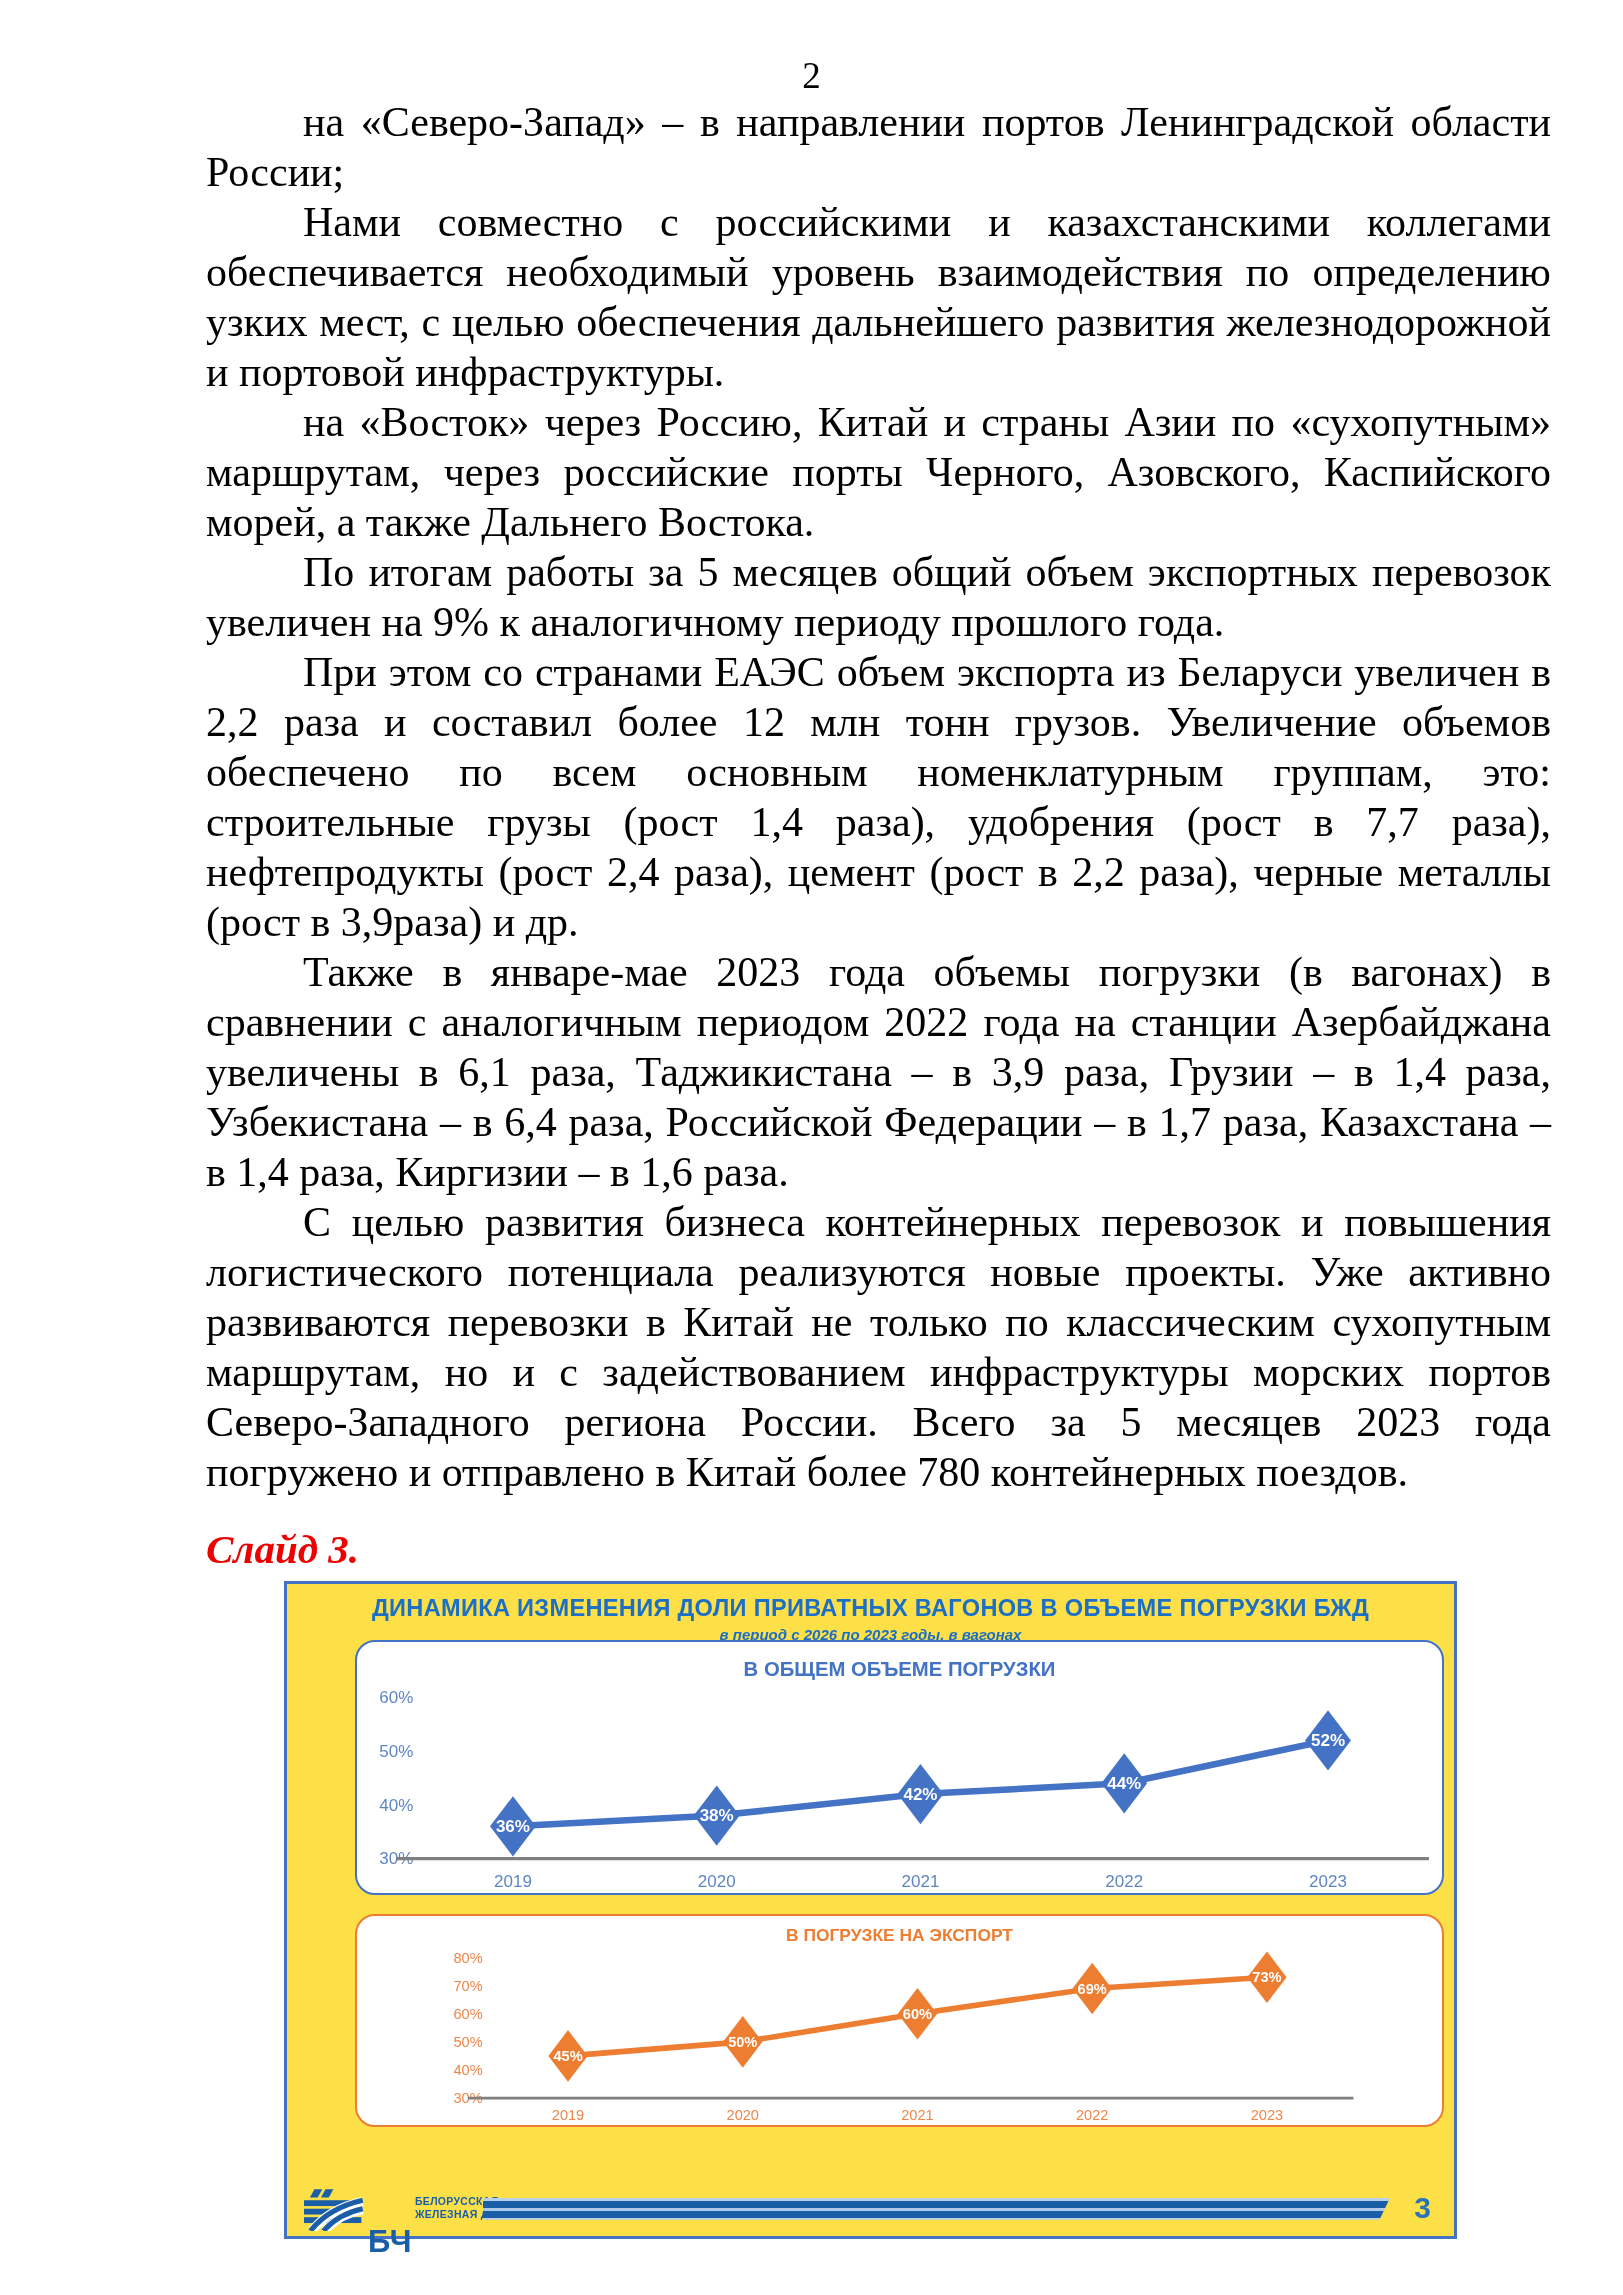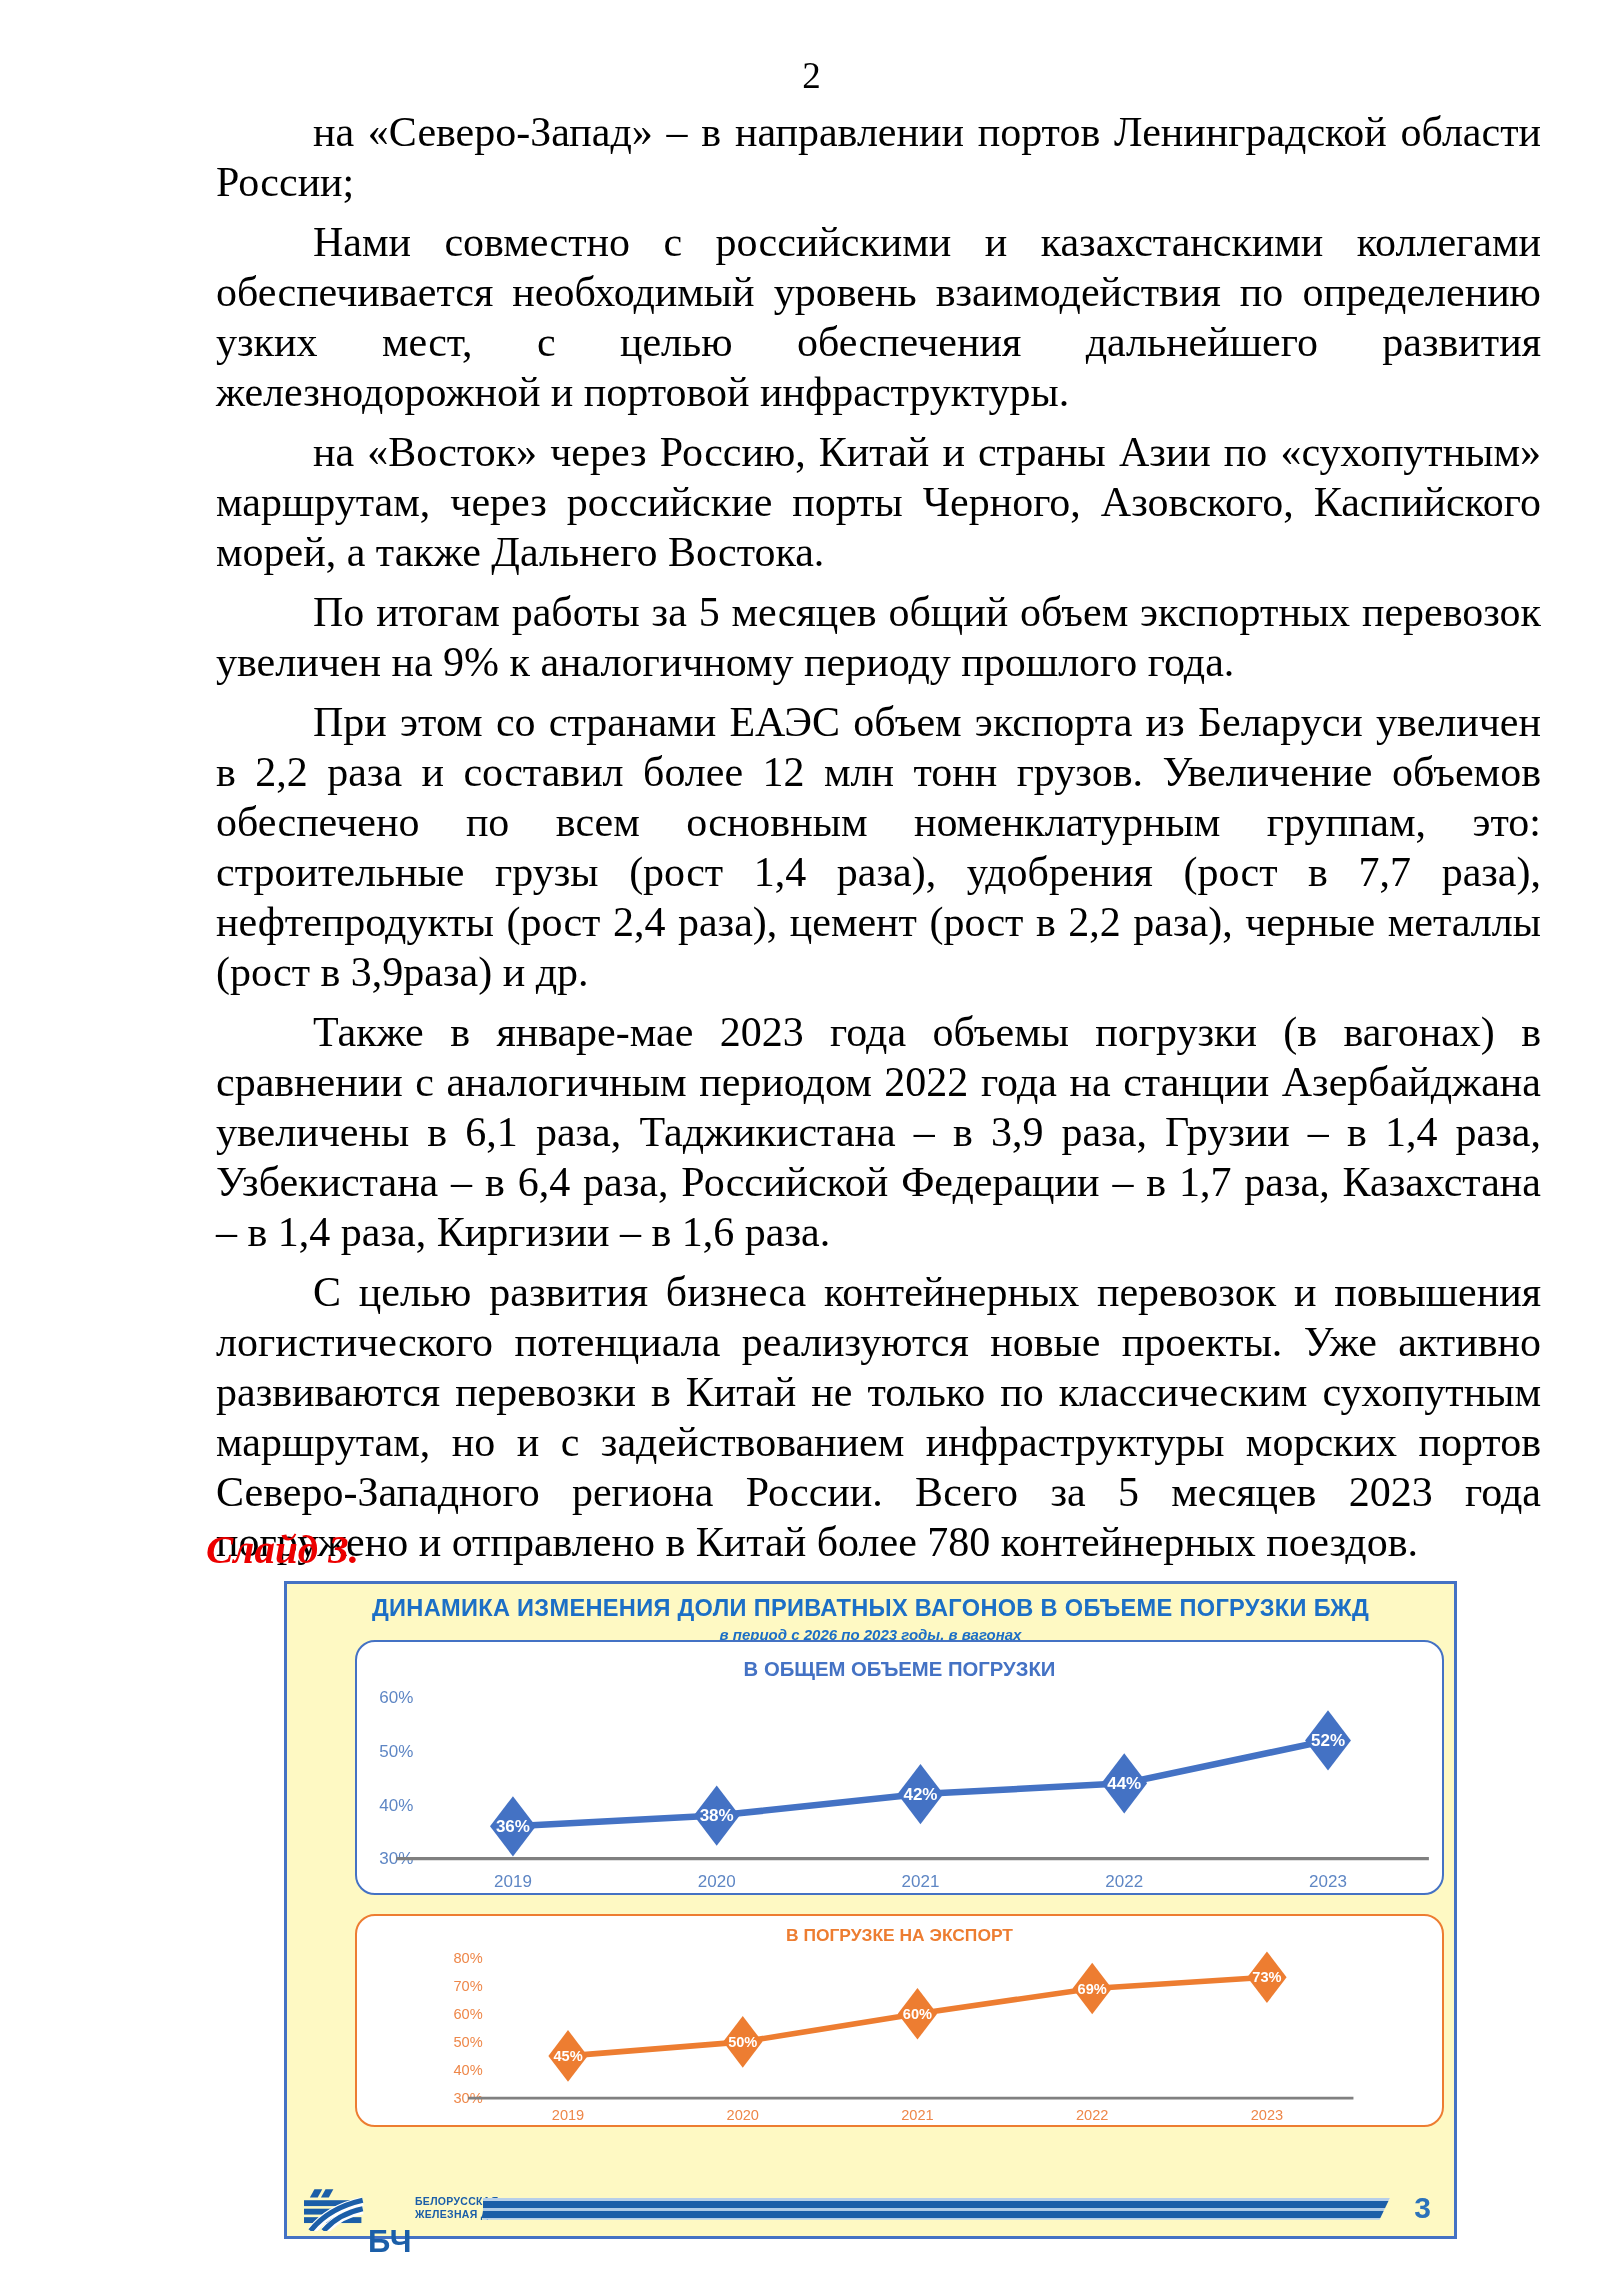--- a/index.html
+++ b/index.html
@@ -9,28 +9,28 @@
     font-family:"Liberation Serif", serif; color:#000;
   }
   .page-number {
     position:absolute; top:54px; left:0; width:100%;
     text-align:center; font-size:37px; color:#000;
   }
   .body-text {
     position:absolute; left:206px; top:97px; width:1345px;
     font-size:42px; line-height:50px; text-align:justify;
   }
-  .body-text p { text-indent:97px; margin:10px; }
+  .body-text p { text-indent:97px; margin:0; }
   .slide-label {
     position:absolute; left:206px; top:1525px;
     font-size:41px; font-weight:bold; font-style:italic; color:#ec0000;
   }
   .slide {
     position:absolute; left:284px; top:1581px; width:1173px; height:658px;
-    background:#fef9c3; border:3.3px solid #4472c4;
+    background:#fde047; border:3.3px solid #4472c4;
     font-family:"Liberation Sans", sans-serif;
   }
   .slide-title {
     position:absolute; top:10.5px; left:0; width:100%; text-align:center;
     font-size:23.6px; font-weight:bold; color:#1c6fc6; letter-spacing:0.3px;
   }
   .slide-subtitle {
     position:absolute; top:42px; left:0; width:100%; text-align:center;
     font-size:15px; font-weight:bold; font-style:italic; color:#1c6fc6;
   }

